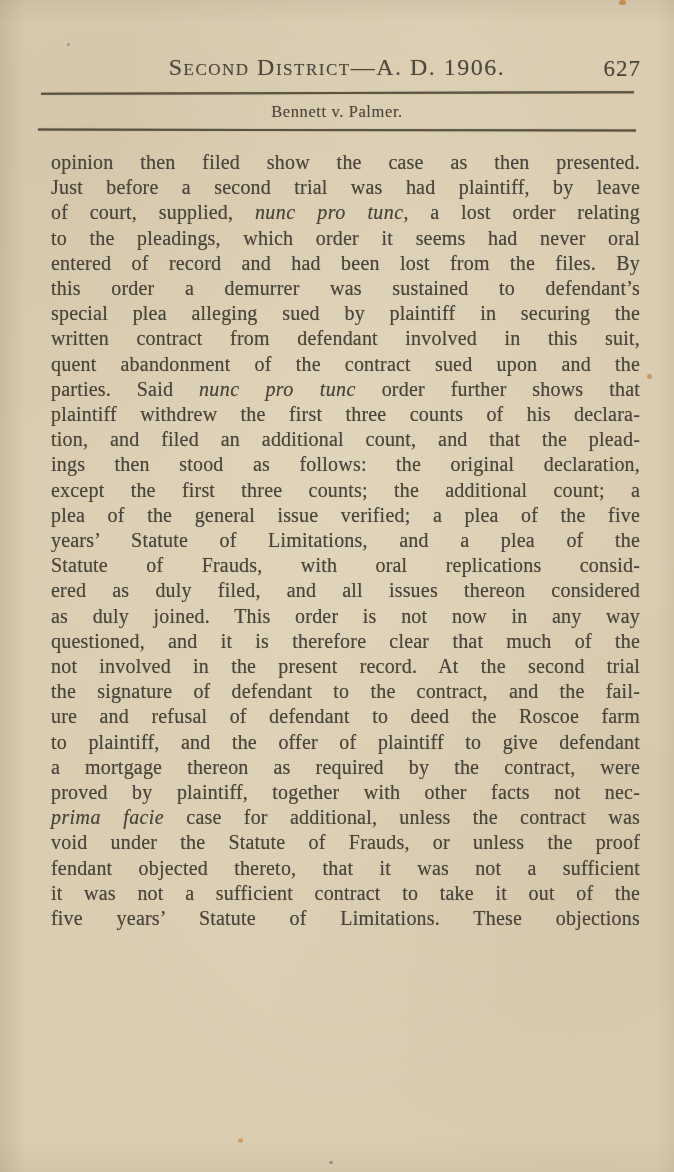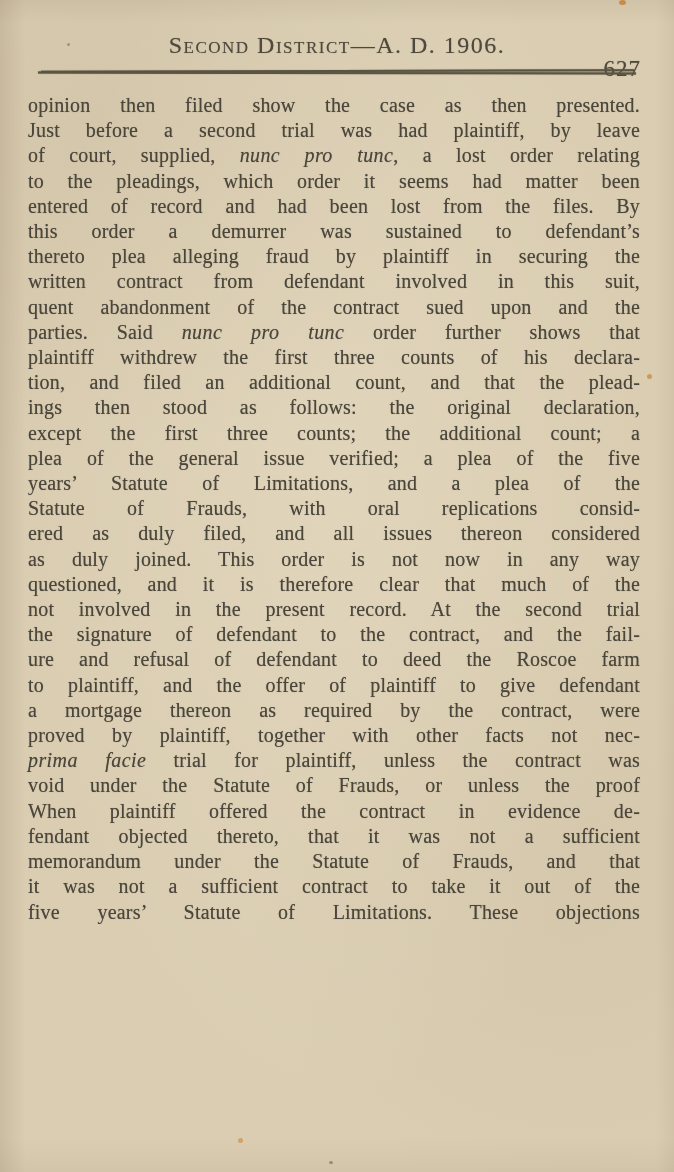--- a/index.html
+++ b/index.html
@@ -20,21 +20,21 @@
       linear-gradient(90deg, rgba(118,100,70,0.16) 0, rgba(118,100,70,0) 26px),
       linear-gradient(-90deg, rgba(118,100,70,0.09) 0, rgba(118,100,70,0) 18px),
       linear-gradient(180deg, rgba(118,100,70,0.10) 0, rgba(118,100,70,0) 24px),
       linear-gradient(0deg, rgba(118,100,70,0.08) 0, rgba(118,100,70,0) 34px);
     font-family: "Liberation Serif", serif;
     color: #4a463b;
     overflow: hidden;
   }
   .running-head {
     position: relative;
-    padding-top: 32px;
+    padding-top: 54px;
     text-align: center;
   }
   .running-title {
     font-variant: small-caps;
     font-size: 24px;
     letter-spacing: 1.5px;
     color: #4e493c;
     text-shadow: 0 0 1px rgba(78,73,60,0.45);
   }
   .page-number {
@@ -65,21 +65,21 @@
     margin: 8px 0 7px 0;
     letter-spacing: 0.6px;
     color: #4c483c;
     text-shadow: 0 0 0.8px rgba(78,73,60,0.4);
   }
   .rule-bottom {
     width: 598px;
     transform: rotate(0.08deg);
   }
   .body-text {
-    margin: 19px 34px 0 28px;
+    margin: 19px 34px 0 51px;
   }
   .text-line {
     font-size: 20px;
     line-height: 25.2px;
     text-align: justify;
     text-align-last: justify;
     letter-spacing: 0.2px;
     color: #4a463b;
     text-shadow: 0 0 0.8px rgba(74,70,59,0.55);
   }
@@ -109,53 +109,52 @@
   <div class="speck speck-5"></div>
 
   <header>
     <div class="running-head">
       <span class="running-title">Second District—A. D. 1906.</span>
     </div>
     <span class="page-number">627</span>
 
     <div class="rule rule-top"></div>
 
+    <div class="case-caption">Bennett v. Palmer.</div>
 
     <div class="rule rule-bottom"></div>
   </header>
 
   <main class="body-text">
       <div class="text-line"><span>opinion then filed show the case as then presented.</span></div>
       <div class="text-line"><span>Just before a second trial was had plaintiff, by leave</span></div>
       <div class="text-line"><span>of court, supplied, </span><i>nunc pro tunc</i><span>, a lost order relating</span></div>
-      <div class="text-line"><span>to the pleadings, which order it seems had matter been</span></div>
+      <div class="text-line"><span>to the pleadings, which order it seems had never oral</span></div>
       <div class="text-line"><span>entered of record and had been lost from the files. By</span></div>
       <div class="text-line"><span>this order a demurrer was sustained to defendant’s</span></div>
-      <div class="text-line"><span>thereto plea alleging fraud by plaintiff in securing the</span></div>
+      <div class="text-line"><span>special plea alleging sued by plaintiff in securing the</span></div>
       <div class="text-line"><span>written contract from defendant involved in this suit,</span></div>
       <div class="text-line"><span>quent abandonment of the contract sued upon and the</span></div>
       <div class="text-line"><span>parties. Said </span><i>nunc pro tunc</i><span> order further shows that</span></div>
       <div class="text-line"><span>plaintiff withdrew the first three counts of his declara-</span></div>
       <div class="text-line"><span>tion, and filed an additional count, and that the plead-</span></div>
       <div class="text-line"><span>ings then stood as follows: the original declaration,</span></div>
       <div class="text-line"><span>except the first three counts; the additional count; a</span></div>
       <div class="text-line"><span>plea of the general issue verified; a plea of the five</span></div>
       <div class="text-line"><span>years’ Statute of Limitations, and a plea of the</span></div>
       <div class="text-line"><span>Statute of Frauds, with oral replications consid-</span></div>
       <div class="text-line"><span>ered as duly filed, and all issues thereon considered</span></div>
       <div class="text-line"><span>as duly joined. This order is not now in any way</span></div>
       <div class="text-line"><span>questioned, and it is therefore clear that much of the</span></div>
       <div class="text-line"><span>not involved in the present record. At the second trial</span></div>
       <div class="text-line"><span>the signature of defendant to the contract, and the fail-</span></div>
       <div class="text-line"><span>ure and refusal of defendant to deed the Roscoe farm</span></div>
       <div class="text-line"><span>to plaintiff, and the offer of plaintiff to give defendant</span></div>
       <div class="text-line"><span>a mortgage thereon as required by the contract, were</span></div>
       <div class="text-line"><span>proved by plaintiff, together with other facts not nec-</span></div>
-      <div class="text-line"><i>prima facie</i><span> trial for plaintiff, unless the contract was</span></div>
+      <div class="text-line"><i>prima facie</i><span> case for additional, unless the contract was</span></div>
       <div class="text-line"><span>void under the Statute of Frauds, or unless the proof</span></div>
-      <div class="text-line"><span>When plaintiff offered the contract in evidence de-</span></div>
       <div class="text-line"><span>fendant objected thereto, that it was not a sufficient</span></div>
-      <div class="text-line"><span>memorandum under the Statute of Frauds, and that</span></div>
       <div class="text-line"><span>it was not a sufficient contract to take it out of the</span></div>
       <div class="text-line"><span>five years’ Statute of Limitations. These objections</span></div>
     </main>
 
 </div>
 
 </body></html>

